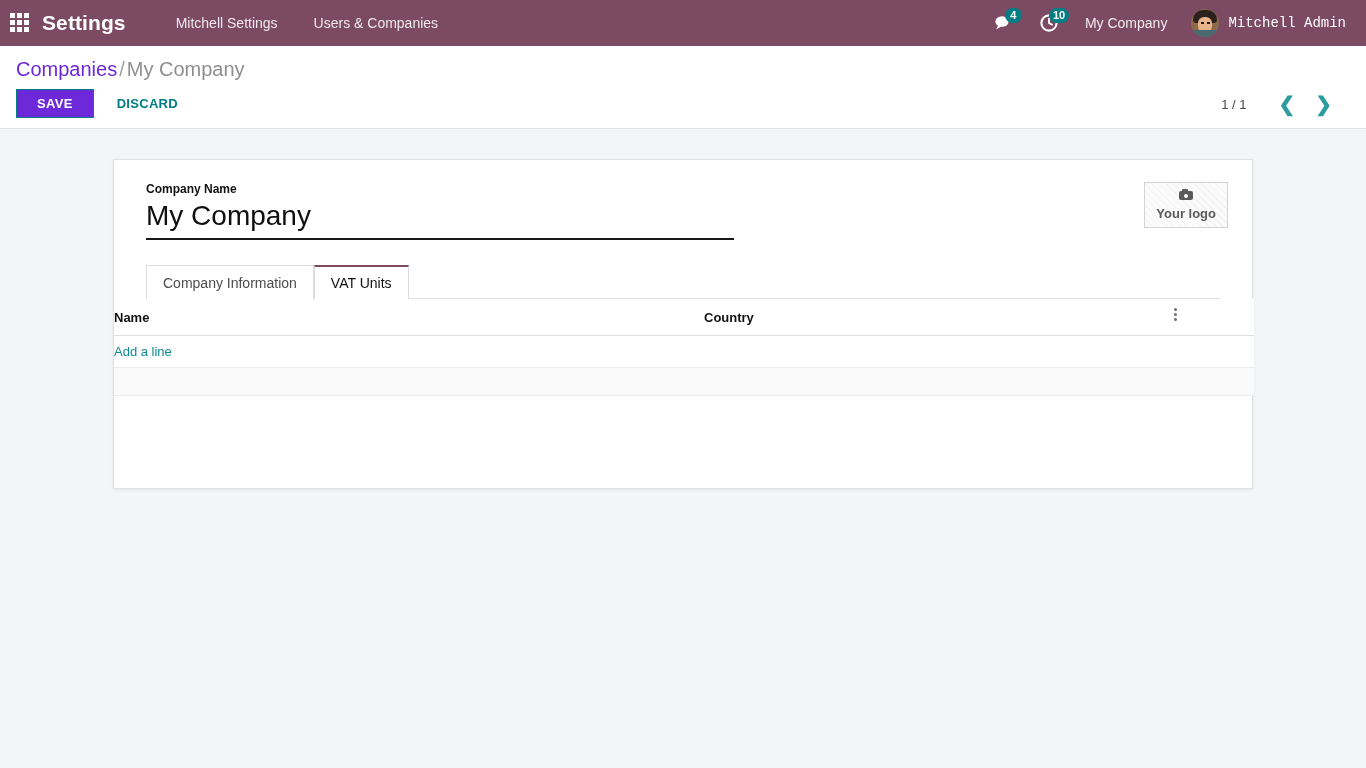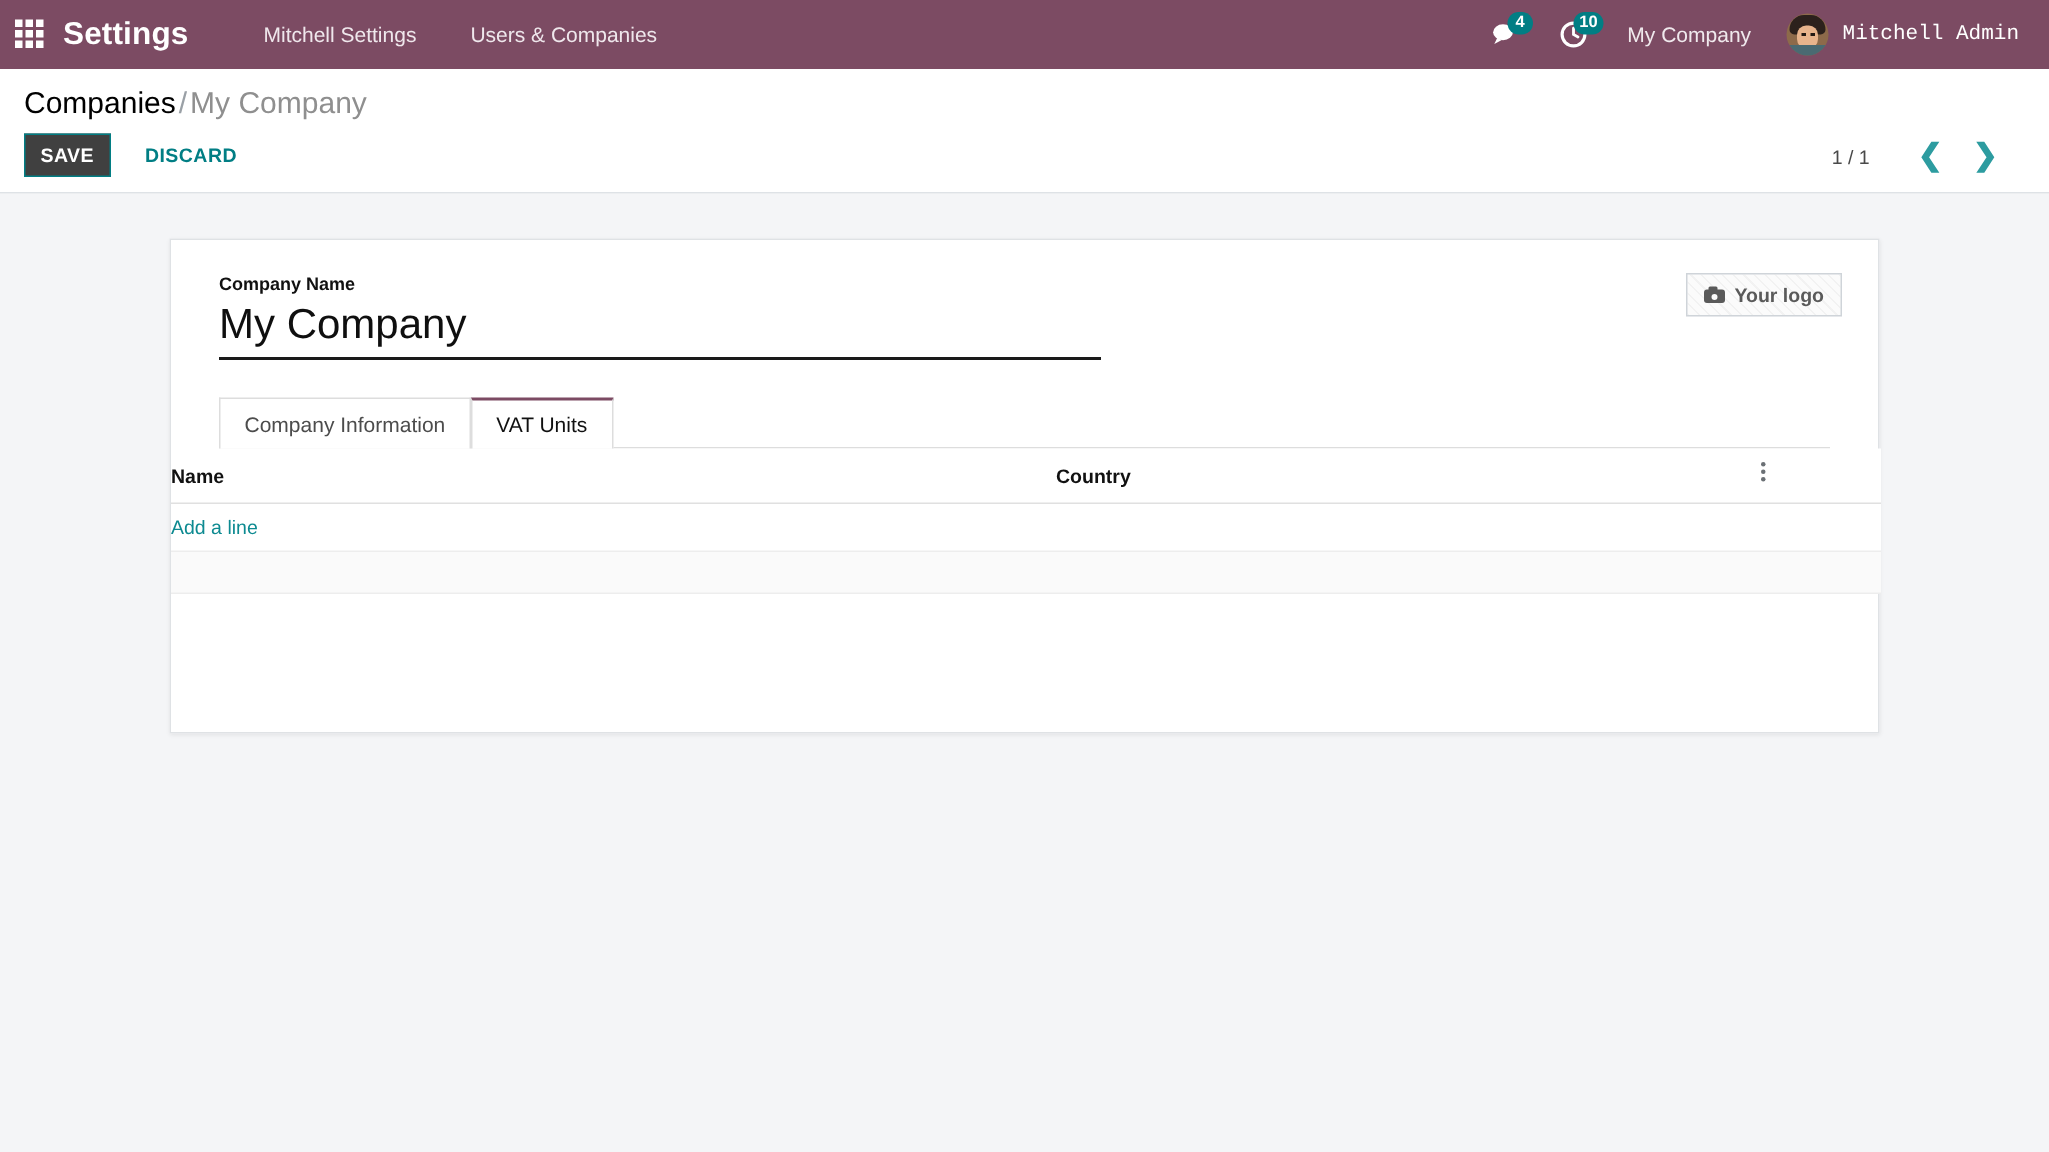--- a/index.html
+++ b/index.html
@@ -118,33 +118,33 @@
     padding: 0 16px;
     height: 83px;
     position: relative;
   }
   .breadcrumb {
     padding-top: 10px;
     font-size: 20px;
     line-height: 26px;
     white-space: nowrap;
   }
-  .bc-link { color: #000000; cursor: pointer; text-align: right; }
+  .bc-link { color: #6d28d9; cursor: pointer; text-align: right; }
   .bc-sep { color: #9aa0a6; margin: 0 2px; }
   .bc-current { color: #8F8F8F; }
 
   .cp-buttons { display: flex; align-items: center; margin-top: 7px; }
   .btn-save {
-    background: #404040;
+    background: #6d28d9;
     color: #FFFFFF;
     border: 1px solid #017E84;
     font-size: 13px;
     font-weight: bold;
     letter-spacing: .3px;
-    padding: 6px 10px;
+    padding: 6px 20px;
     cursor: pointer;
     border-radius: 0;
     line-height: 15px;
   }
   .btn-discard {
     background: transparent;
     border: 1px solid transparent;
     color: #017E84;
     font-size: 13px;
     font-weight: bold;
@@ -202,20 +202,21 @@
         transparent 1px, transparent 5px);
     color: #5A5A5A;
     font-size: 13px;
     font-weight: bold;
     padding: 6px 11px;
     display: flex;
     align-items: center;
     gap: 6px;
     cursor: pointer;
     white-space: nowrap;
+    flex-direction: column;
   }
   .cam-icon { width: 14px; height: 11px; position: relative; display:inline-block; }
   .cam-icon .body { position:absolute; left:0; bottom:0; width:14px; height:9px; background:#5A5A5A; border-radius:2px; }
   .cam-icon .bump { position:absolute; left:3px; top:0; width:6px; height:3px; background:#5A5A5A; border-radius:1px 1px 0 0; }
   .cam-icon .lens { position:absolute; left:5px; bottom:2.5px; width:4px; height:4px; background:#FBFBFB; border-radius:50%; }
 
   .field-label {
     font-size: 12px;
     font-weight: bold;
     color: #111111;

